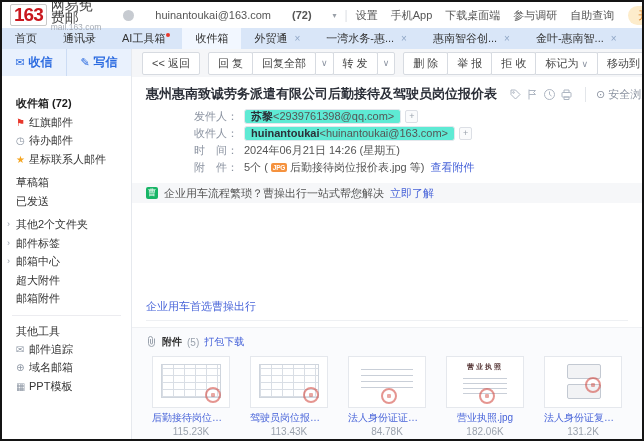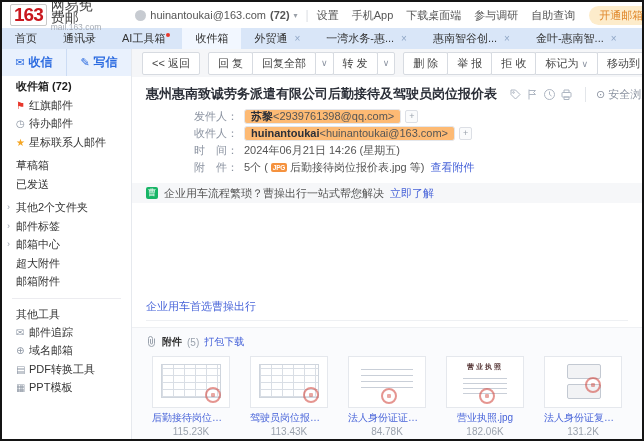--- a/index.html
+++ b/index.html
@@ -9,21 +9,21 @@
     font-size: 12px; color:#333; background:#fff;
     border:2px solid #141414; overflow:hidden;
   }
   
   .header { height:26px; display:flex; align-items:center; padding:0 8px; background:#fff; }
   .logo { display:flex; align-items:center; gap:4px; }
   .logo-163 { color:#c9171e; font-weight:bold; font-size:19px; line-height:19px; border:1px solid #c9c9c9; border-radius:2px; padding:0 3px 1px; letter-spacing:-1px;}
   .logo-txt { display:flex; flex-direction:column; justify-content:center; }
   .logo-name { font-size:14px; font-weight:normal; color:#444; line-height:12px;}
   .logo-sub { font-size:8.5px; color:#a5abb3; line-height:9px;}
-  .account { display:flex; align-items:center; gap:4px; margin-left:34px; color:#555; font-size:11px; }
+  .account { display:flex; align-items:center; gap:21px; margin-left:22px; color:#555; font-size:11px; }
   .avatar { width:11px; height:11px; border-radius:50%; background:#c7cbd1; display:inline-block; }
   .caret { color:#9aa0a8; font-size:8px; }
   .hsep { color:#dcdfe3; margin:0 8px; }
   .hlinks { display:flex; gap:13px; font-size:11px; color:#555; }
   .hlink { cursor:pointer; white-space:nowrap; }
   .vip { position:relative; margin-left:14px; background:#fdeccb; color:#e0882c; font-size:11px; padding:2px 10px; border-radius:10px; white-space:nowrap; }
   
   .tabbar { height:21px; background:#d9e6f8; display:flex; overflow:hidden; }
   .tab { display:flex; align-items:center; padding:0 13px; font-size:11px; color:#333; white-space:nowrap; position:relative; }
   .tab.active { background:#f2f7ff; }
@@ -31,21 +31,21 @@
   .tab .dot { width:4px; height:4px; background:#e8382c; border-radius:50%; position:relative; top:-4px; left:1px; display:inline-block;}
   
   .content { display:flex; height:390px; }
   .sidebar { width:130px; border-right:1px solid #e6e9ee; overflow:hidden; flex:none; }
   .main { flex:1; display:flex; flex-direction:column; overflow:hidden; }
   
   .side-actions { display:flex; height:27px; background:#e9f1fd; align-items:stretch; }
   .side-btn { flex:1; display:flex; align-items:center; justify-content:center; gap:4px; color:#2a6ae0; font-weight:bold; font-size:12px; }
   .side-btn + .side-btn { border-left:1px solid #ccdcf4; }
   .side-btn .ic { font-size:11px; font-weight:normal; }
-  .folders { padding-top:1px; }
+  .folders { padding-top:18px; }
   .folder { height:18.5px; line-height:18.5px; padding-left:14px; font-size:11px; color:#333; position:relative; white-space:nowrap; }
   .folder .fic { display:inline-block; width:13px; font-size:10px; }
   .folder.bold { font-weight:bold; color:#1d1d1d; }
   .folder .chev { position:absolute; left:5px; color:#9aa2ad; font-size:9px; }
   .gap-top { margin-top:5px; }
   .side-div { border-top:1px solid #ececf0; margin:7px 10px 6px 10px; }
   .tools-title { padding-left:14px; font-size:11px; color:#333; height:18px; line-height:18px; }
   .flag-red { color:#e8382c; }
   .star-orange { color:#f5a623; }
   .gray-ic { color:#8f98a5; }
@@ -58,21 +58,21 @@
   .tbtn .dc { color:#8a92a0; font-size:9px; margin-left:3px; }
   
   .subject-row { display:flex; align-items:center; padding:8px 14px 3px; gap:4px; flex:none; }
   .subject { font-size:13px; font-weight:bold; color:#2b2f38; margin-right:8px; white-space:nowrap; }
   .sic { width:13px; height:13px; flex:none; }
   .sic svg { display:block; }
   .safe { display:flex; align-items:center; gap:3px; color:#8b93a1; font-size:11px; margin-left:8px; border-left:1px solid #e3e6ea; padding-left:10px; white-space:nowrap;}
   .meta { padding:2px 14px 0; font-size:11px; flex:none; }
   .mrow { display:flex; align-items:center; height:17px;margin-left:48px; }
   .mlabel { color:#8b93a1; width:50px; flex:none; }
-  .pill { background:#fdba74; border:1px solid #e4e7ec; border-radius:3px; padding:0 6px; line-height:13px; color:#555; white-space:nowrap;}
+  .pill { background:#5eead4; border:1px solid #e4e7ec; border-radius:3px; padding:0 6px; line-height:13px; color:#555; white-space:nowrap;}
   .pill b { color:#2b2f38; }
   .plus { width:13px; height:13px; border:1px solid #dcdfe5; border-radius:2px; color:#9aa2ad; font-size:9px; line-height:11px; text-align:center; margin-left:4px; background:#fafbfc;}
   .mval { color:#555; }
   .jpg-ic { background:#f5923e; color:#fff; font-size:6.5px; font-weight:bold; border-radius:2px; padding:1px 2px; line-height:7px; margin:0 3px; letter-spacing:-0.3px;}
   .link { color:#4864d9; cursor:pointer; }
   
   .promo { margin-top:7px; background:#f6f7f9; height:20px; display:flex; align-items:center; gap:6px; padding:0 14px; font-size:11px; color:#555; flex:none;}
   .caocao { width:12px; height:12px; background:#18b566; border-radius:2px; color:#fff; font-size:8px; line-height:12px; text-align:center; flex:none;}
   
   .mailbody { flex:1; display:flex; flex-direction:column; justify-content:flex-end; padding:0 14px; min-height:0; }
@@ -192,21 +192,20 @@
       <div class="folder gap-top"><span class="chev">›</span><span>其他2个文件夹</span></div>
       <div class="folder"><span class="chev">›</span><span>邮件标签</span></div>
       <div class="folder"><span class="chev">›</span><span>邮箱中心</span></div>
       <div class="folder"><span>超大附件</span></div>
       <div class="folder"><span>邮箱附件</span></div>
     </div>
     <div class="side-div"></div>
     <div class="tools-title">其他工具</div>
     <div class="folder"><span class="fic gray-ic">✉</span><span>邮件追踪</span></div>
     <div class="folder"><span class="fic gray-ic">⊕</span><span>域名邮箱</span></div>
-    <div class="folder"><span class="fic gray-ic">▤</span><span>PDF转换工具</span></div>
     <div class="folder"><span class="fic gray-ic">▦</span><span>PPT模板</span></div>
   </div>
 
   <div class="main">
 
     <div class="toolbar">
       <div class="btn-group">
         <button class="tbtn">&lt;&lt; 返回</button>
       </div>
       <div class="btn-group">

